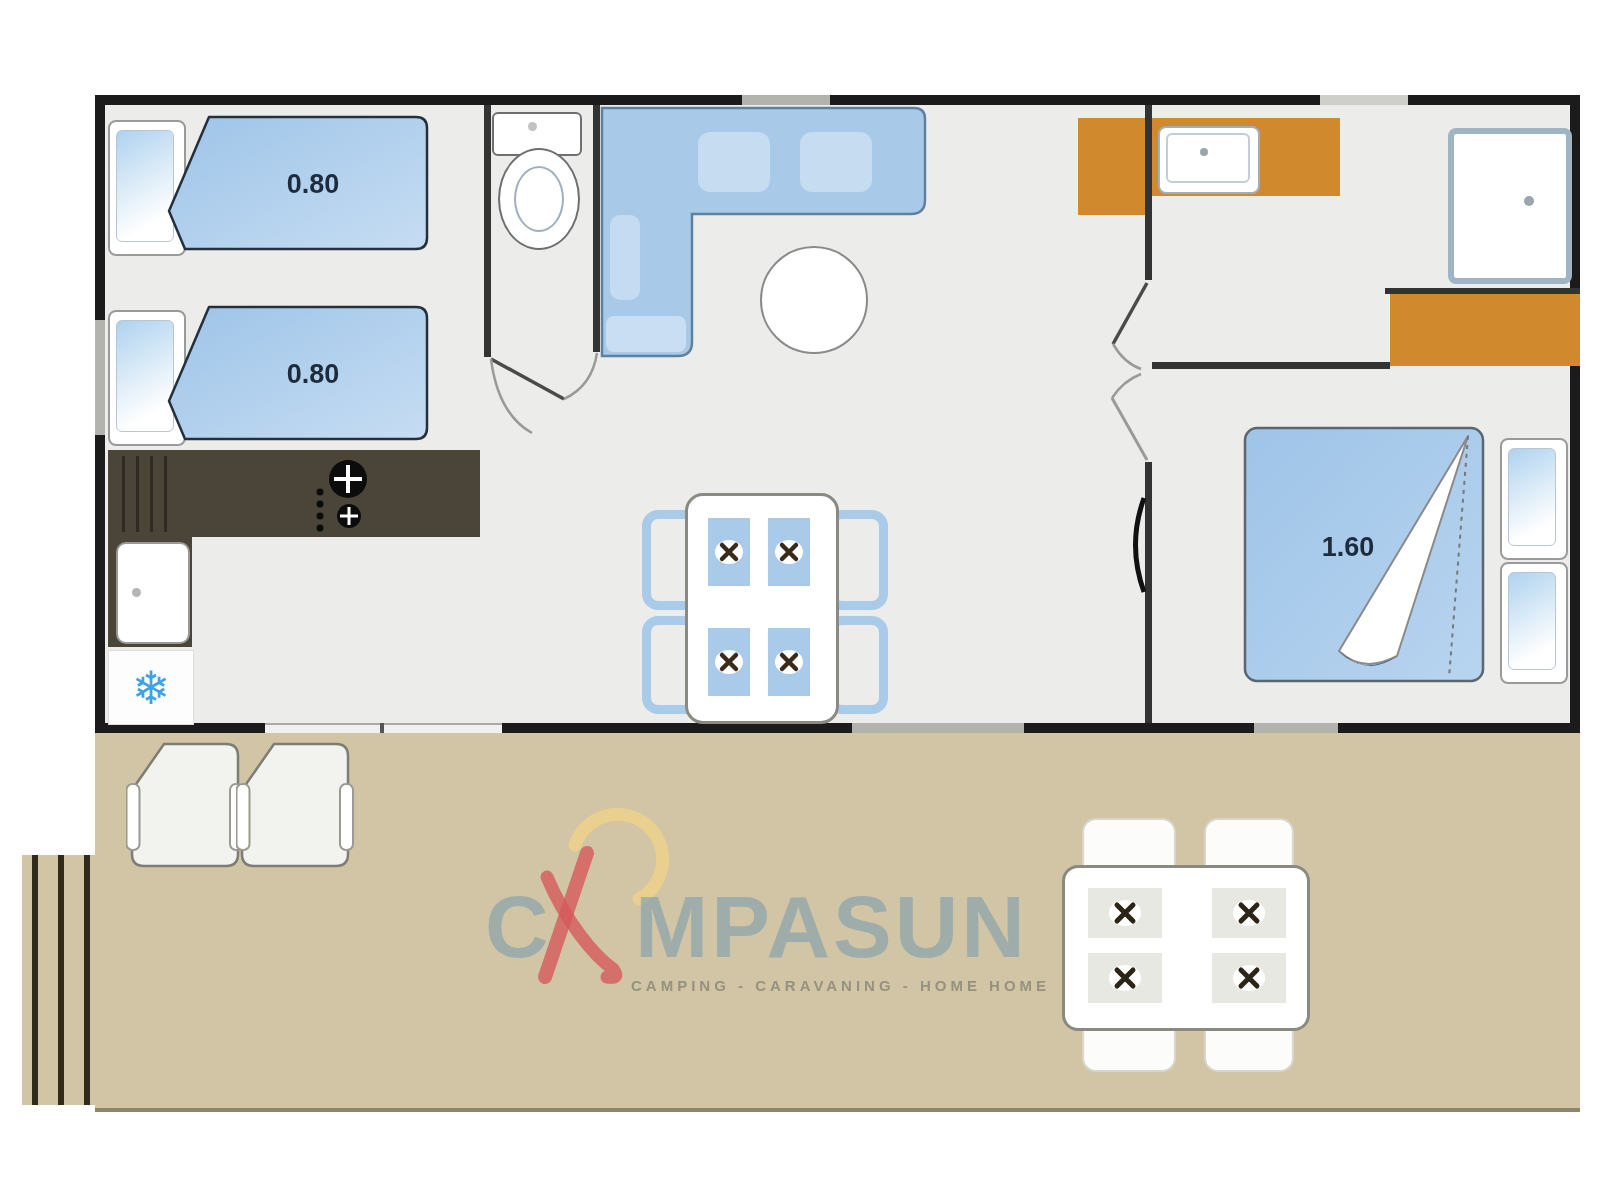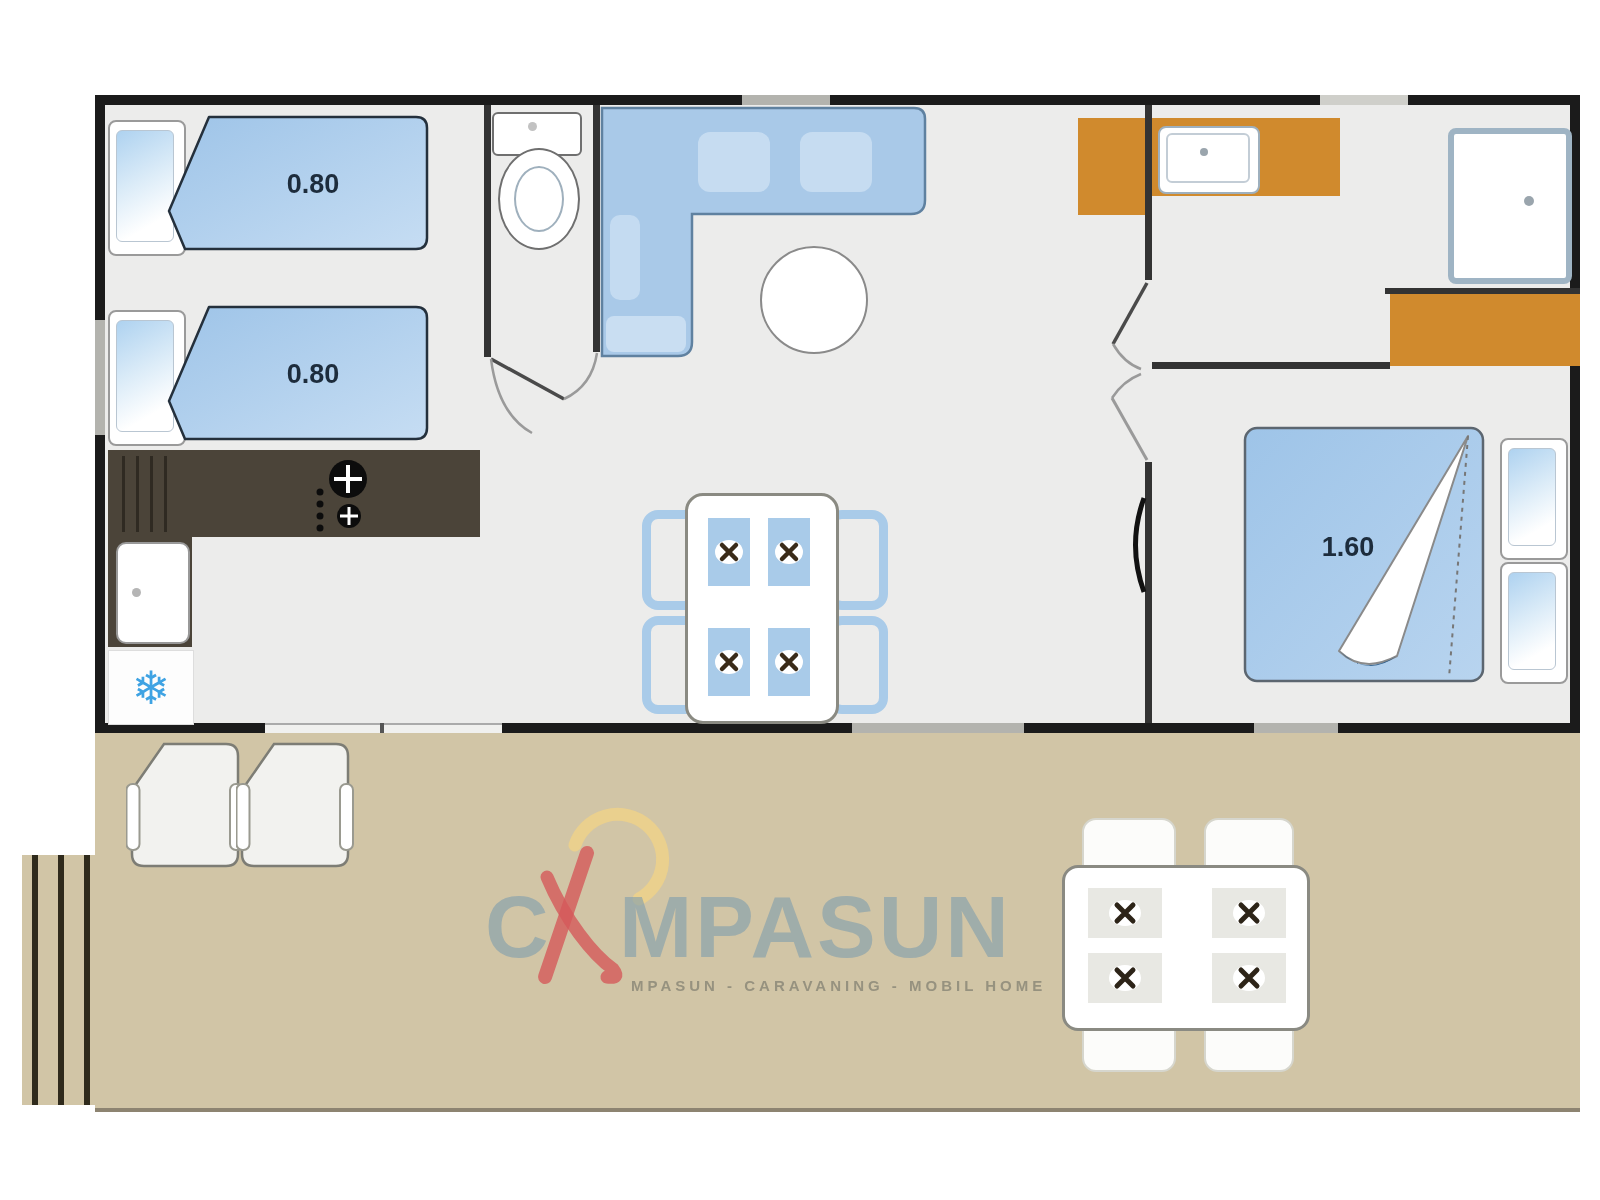--- a/index.html
+++ b/index.html
@@ -81,22 +81,22 @@
 
   <div class="abs" style="left:455px;top:795px;width:540px;height:215px;">
     <svg class="abs" style="left:0;top:0;" width="540" height="215" viewBox="0 0 540 215">
       <path d="M 120,50 A 45 45 0 1 1 184,104" fill="none" stroke="#f2d386" stroke-width="13" stroke-linecap="round" opacity="0.75"></path>
     </svg>
     <span id="logo-part1" style="left:30px;">C</span>
     <svg class="abs" style="left:60px;top:40px;" width="130" height="160" viewBox="0 0 130 160">
       <path d="M 72,18 L 30,142" stroke="#d4595a" stroke-width="14" stroke-linecap="round" fill="none" opacity="0.8"></path>
       <path d="M 32,42 C 50,85 78,120 98,134 Q 106,144 92,142" stroke="#d4595a" stroke-width="13" stroke-linecap="round" fill="none" opacity="0.8"></path>
     </svg>
-    <span id="logo-part2" style="left:164px;">MPASUN</span>
-    <span id="logo-tagline">MPASUN - CARAVANING - MOBIL HOME</span>
+    <span id="logo-part2" style="left:180px;">MPASUN</span>
+    <span id="logo-tagline">CAMPING - CARAVANING - HOME HOME</span>
   </div>
 
   <div class="abs floor" style="left:95px;top:95px;width:1485px;height:638px;"></div>
   <div class="abs wall" style="left:95px;top:95px;width:1485px;height:10px;"></div>
   <div class="abs wall" style="left:95px;top:723px;width:1485px;height:10px;"></div>
   <div class="abs wall" style="left:95px;top:95px;width:10px;height:638px;"></div>
   <div class="abs wall" style="left:1570px;top:95px;width:10px;height:638px;"></div>
 
   <div class="abs window" style="left:742px;top:95px;width:88px;height:10px;"></div>
   <div class="abs" style="left:1320px;top:95px;width:88px;height:10px;background:#cfcfca;"></div>

